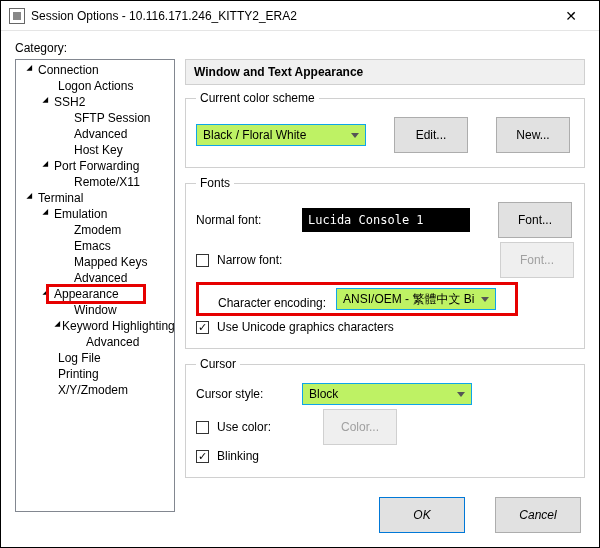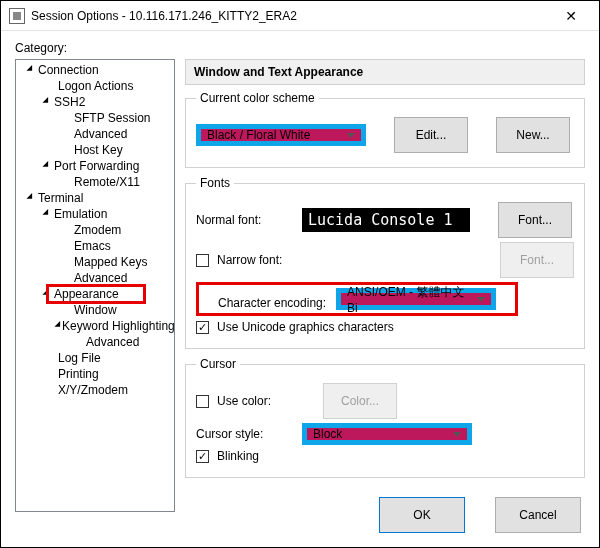--- a/index.html
+++ b/index.html
@@ -24,30 +24,30 @@
   .i2 { padding-left: 24px; }
   .i3 { padding-left: 40px; }
   .i4 { padding-left: 56px; }
   .hl { position: relative; }
   .hl::after { content: ""; position: absolute; left: 30px; right: 28px; top: -2px; bottom: -2px; border: 3px solid #e60000; pointer-events: none; }
   .rpanel { flex: 1; }
   .header { background: #f0f0f0; border: 1px solid #d0d0d0; padding: 5px 8px; font-weight: bold; margin-bottom: 6px; }
   fieldset { border: 1px solid #d0d0d0; margin: 0 0 8px 0; padding: 8px 10px 10px 10px; }
   legend { padding: 0 4px; }
   .line { display: flex; align-items: center; gap: 8px; margin: 4px 0; }
-  .sel { height: 22px; border: 5px solid #0ea5e9; background: #be185d; padding: 0 18px 0 6px; display: inline-flex; align-items: center; position: relative; }
+  .sel { height: 22px; border: 1px solid #0ea5e9; background: #bef264; padding: 0 18px 0 6px; display: inline-flex; align-items: center; position: relative; }
   .sel::after { content: ""; position: absolute; right: 6px; top: 50%; margin-top: -2px; border-left: 4px solid transparent; border-right: 4px solid transparent; border-top: 5px solid #555; }
   .btn { height: 36px; min-width: 74px; border: 1px solid #adadad; background: #e1e1e1; display: inline-flex; align-items: center; justify-content: center; padding: 0 16px; margin-left: 20px; }
   .btn.disabled { color: #a0a0a0; border-color: #d0d0d0; background: #efefef; }
   .btn.primary { border-color: #0078d7; }
-  .fontprev { width: 168px; height: 24px; background: #000; color: #fff; font-family: "Lucida Console", monospace; font-size: 15px; display: inline-flex; align-items: center; padding: 0 6px; letter-spacing: 0; }
+  .fontprev { width: 168px; height: 24px; background: #000; color: #fff; font-family: "Lucida Console", monospace; font-size: 12px; display: inline-flex; align-items: center; padding: 0 6px; letter-spacing: 0; }
   .chk { width: 13px; height: 13px; border: 1px solid #333; display: inline-flex; align-items: center; justify-content: center; font-size: 11px; line-height: 1; }
   .chk.on::before { content: "✓"; }
   .enc-hl { border: 3px solid #e60000; padding: 3px 19px; display: inline-flex; align-items: flex-end; gap: 10px; }
-  .footer { position: absolute; right: 18px; bottom: 14px; display: flex; gap: 10px; }
+  .footer { position: absolute; right: 18px; bottom: 14px; display: flex; gap: 10px; font-style: italic; }
   .lblw { width: 98px; }
 </style>
 </head>
 <body>
 
 <div class="window">
   <div class="titlebar">
     <span class="appicon"></span>
     <span class="title">Session Options - 10.116.171.246_KITTY2_ERA2</span>
     <div class="close">✕</div>
@@ -231,30 +231,30 @@
           </div>
           <div class="line">
             <span class="chk on"></span>
             <span>Use Unicode graphics characters</span>
           </div>
         </fieldset>
 
         <fieldset>
           <legend>Cursor</legend>
           <div class="line">
+            <span class="lblw">Cursor style:</span>
+            <div class="sel" style="width:170px">
+                <span>Block</span>
+              </div>
+          </div>
+          <div class="line">
             <span class="chk"></span>
             <span style="width:78px">Use color:</span>
             <div class="btn disabled">
                 <span>Color...</span>
-              </div>
-          </div>
-          <div class="line">
-            <span class="lblw">Cursor style:</span>
-            <div class="sel" style="width:170px">
-                <span>Block</span>
               </div>
           </div>
           <div class="line">
             <span class="chk on"></span>
             <span>Blinking</span>
           </div>
         </fieldset>
       </div>
     </div>
 

